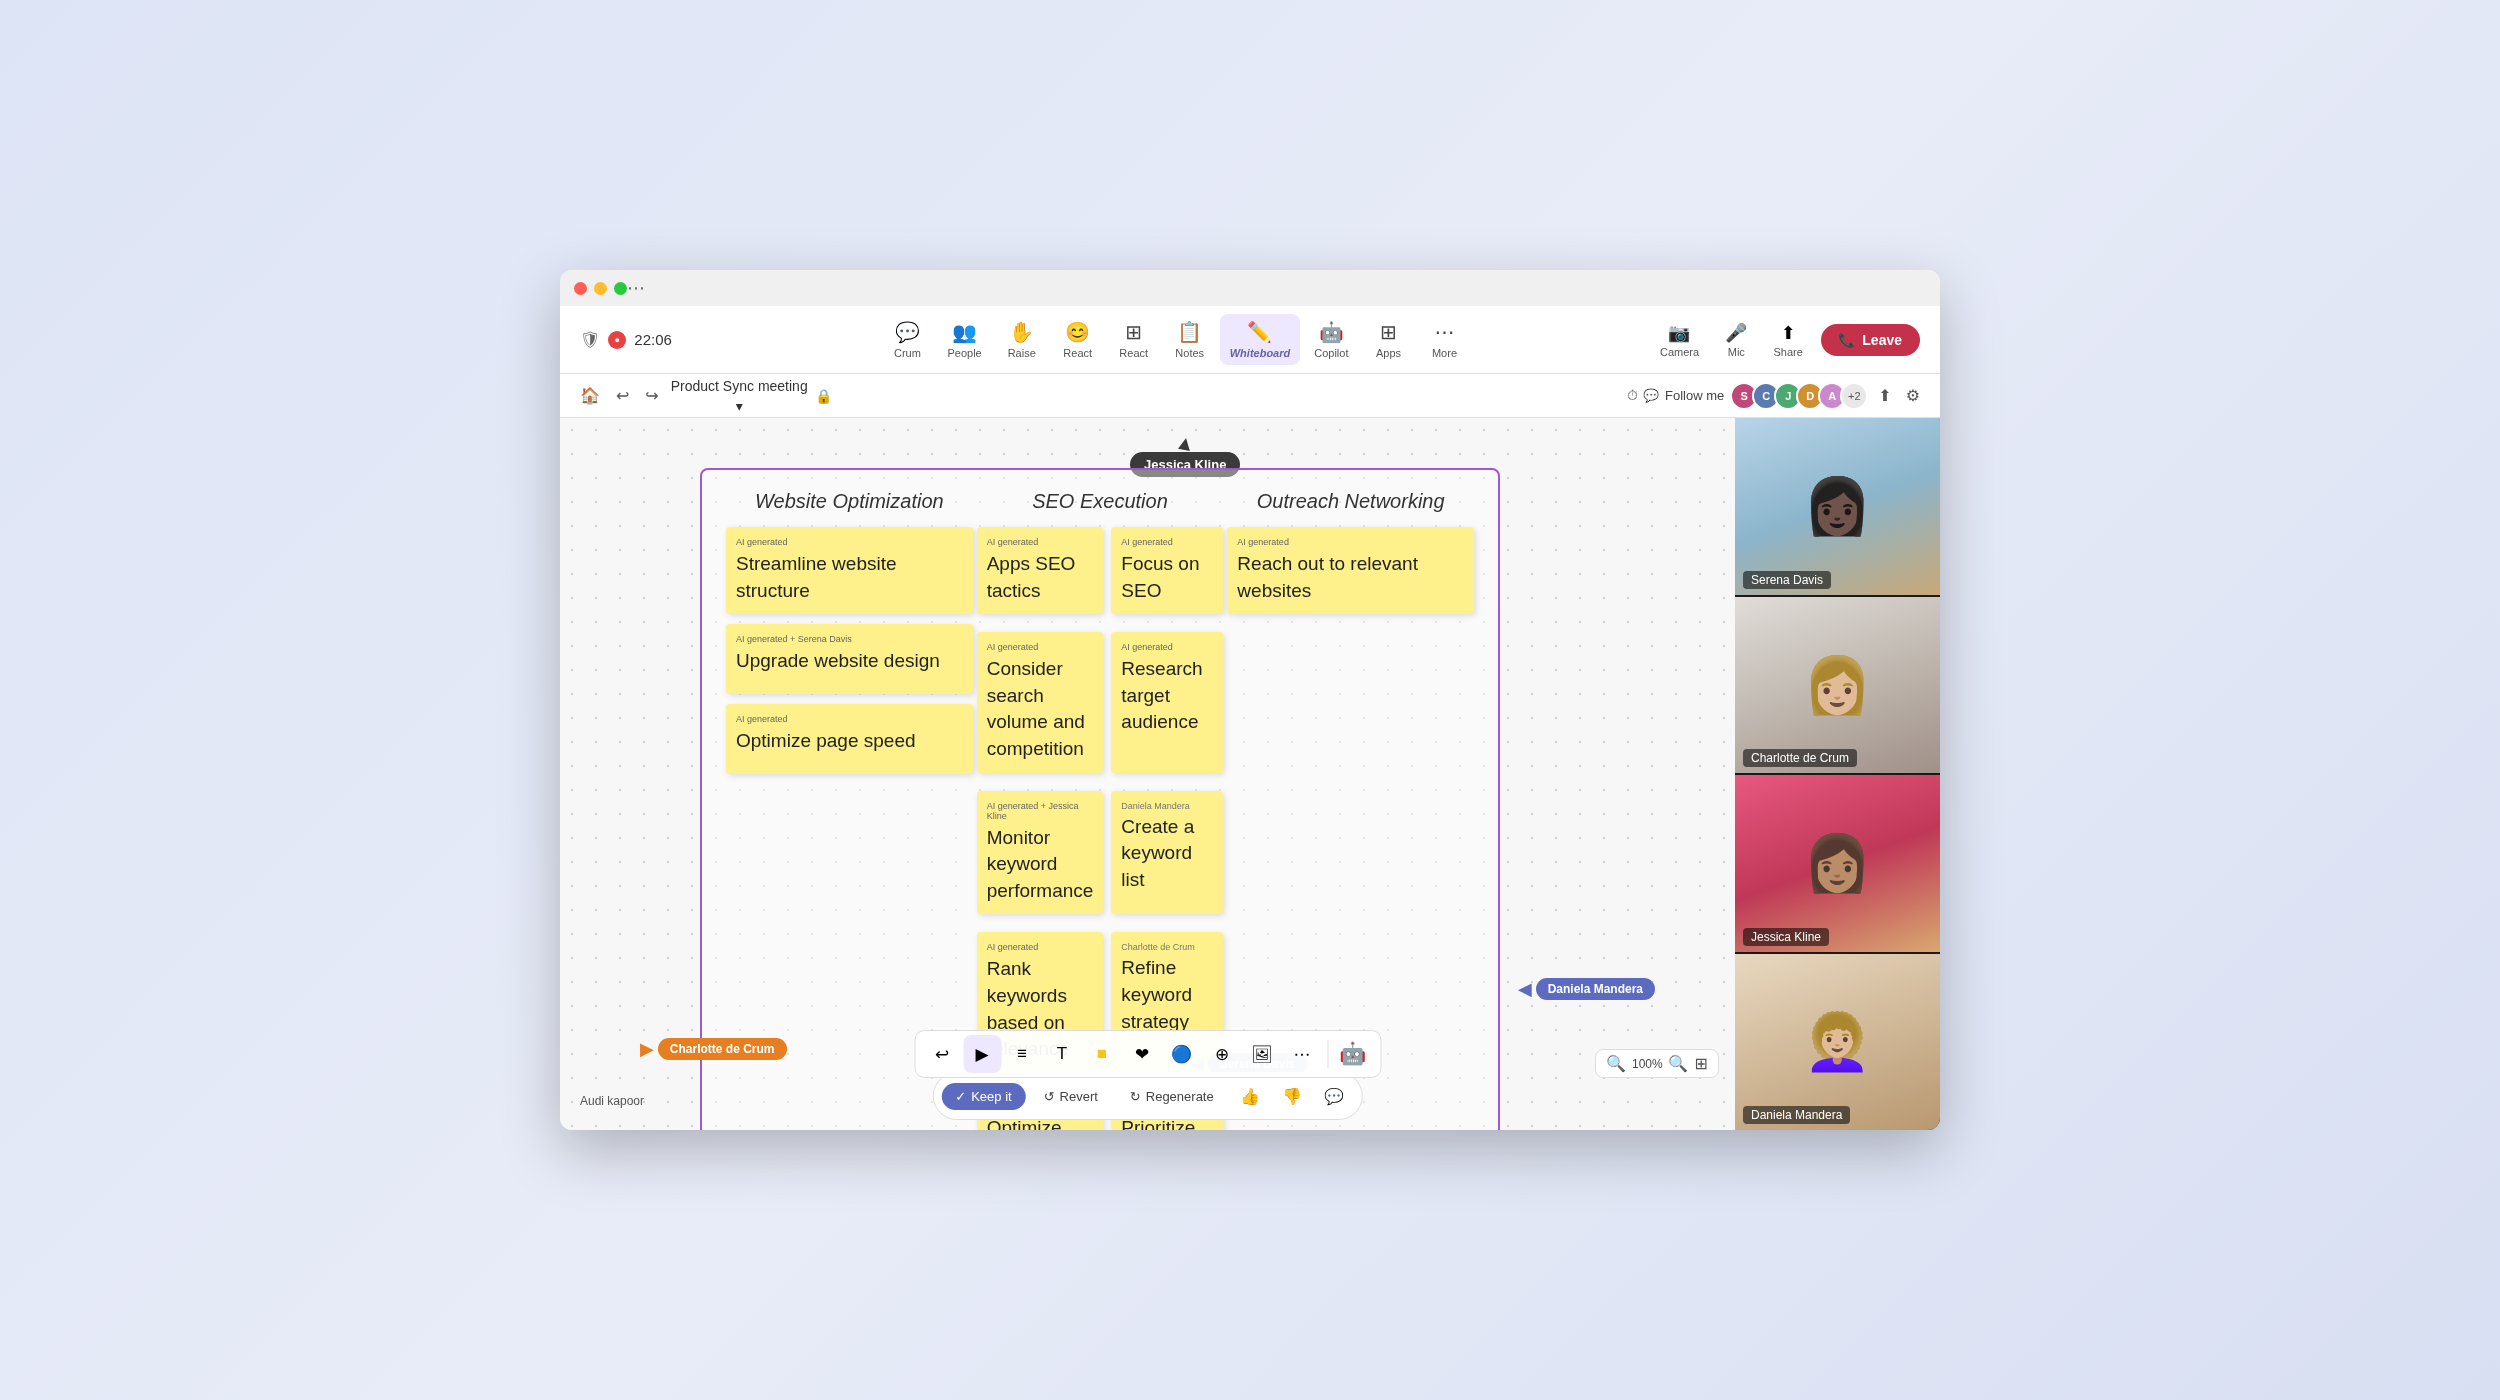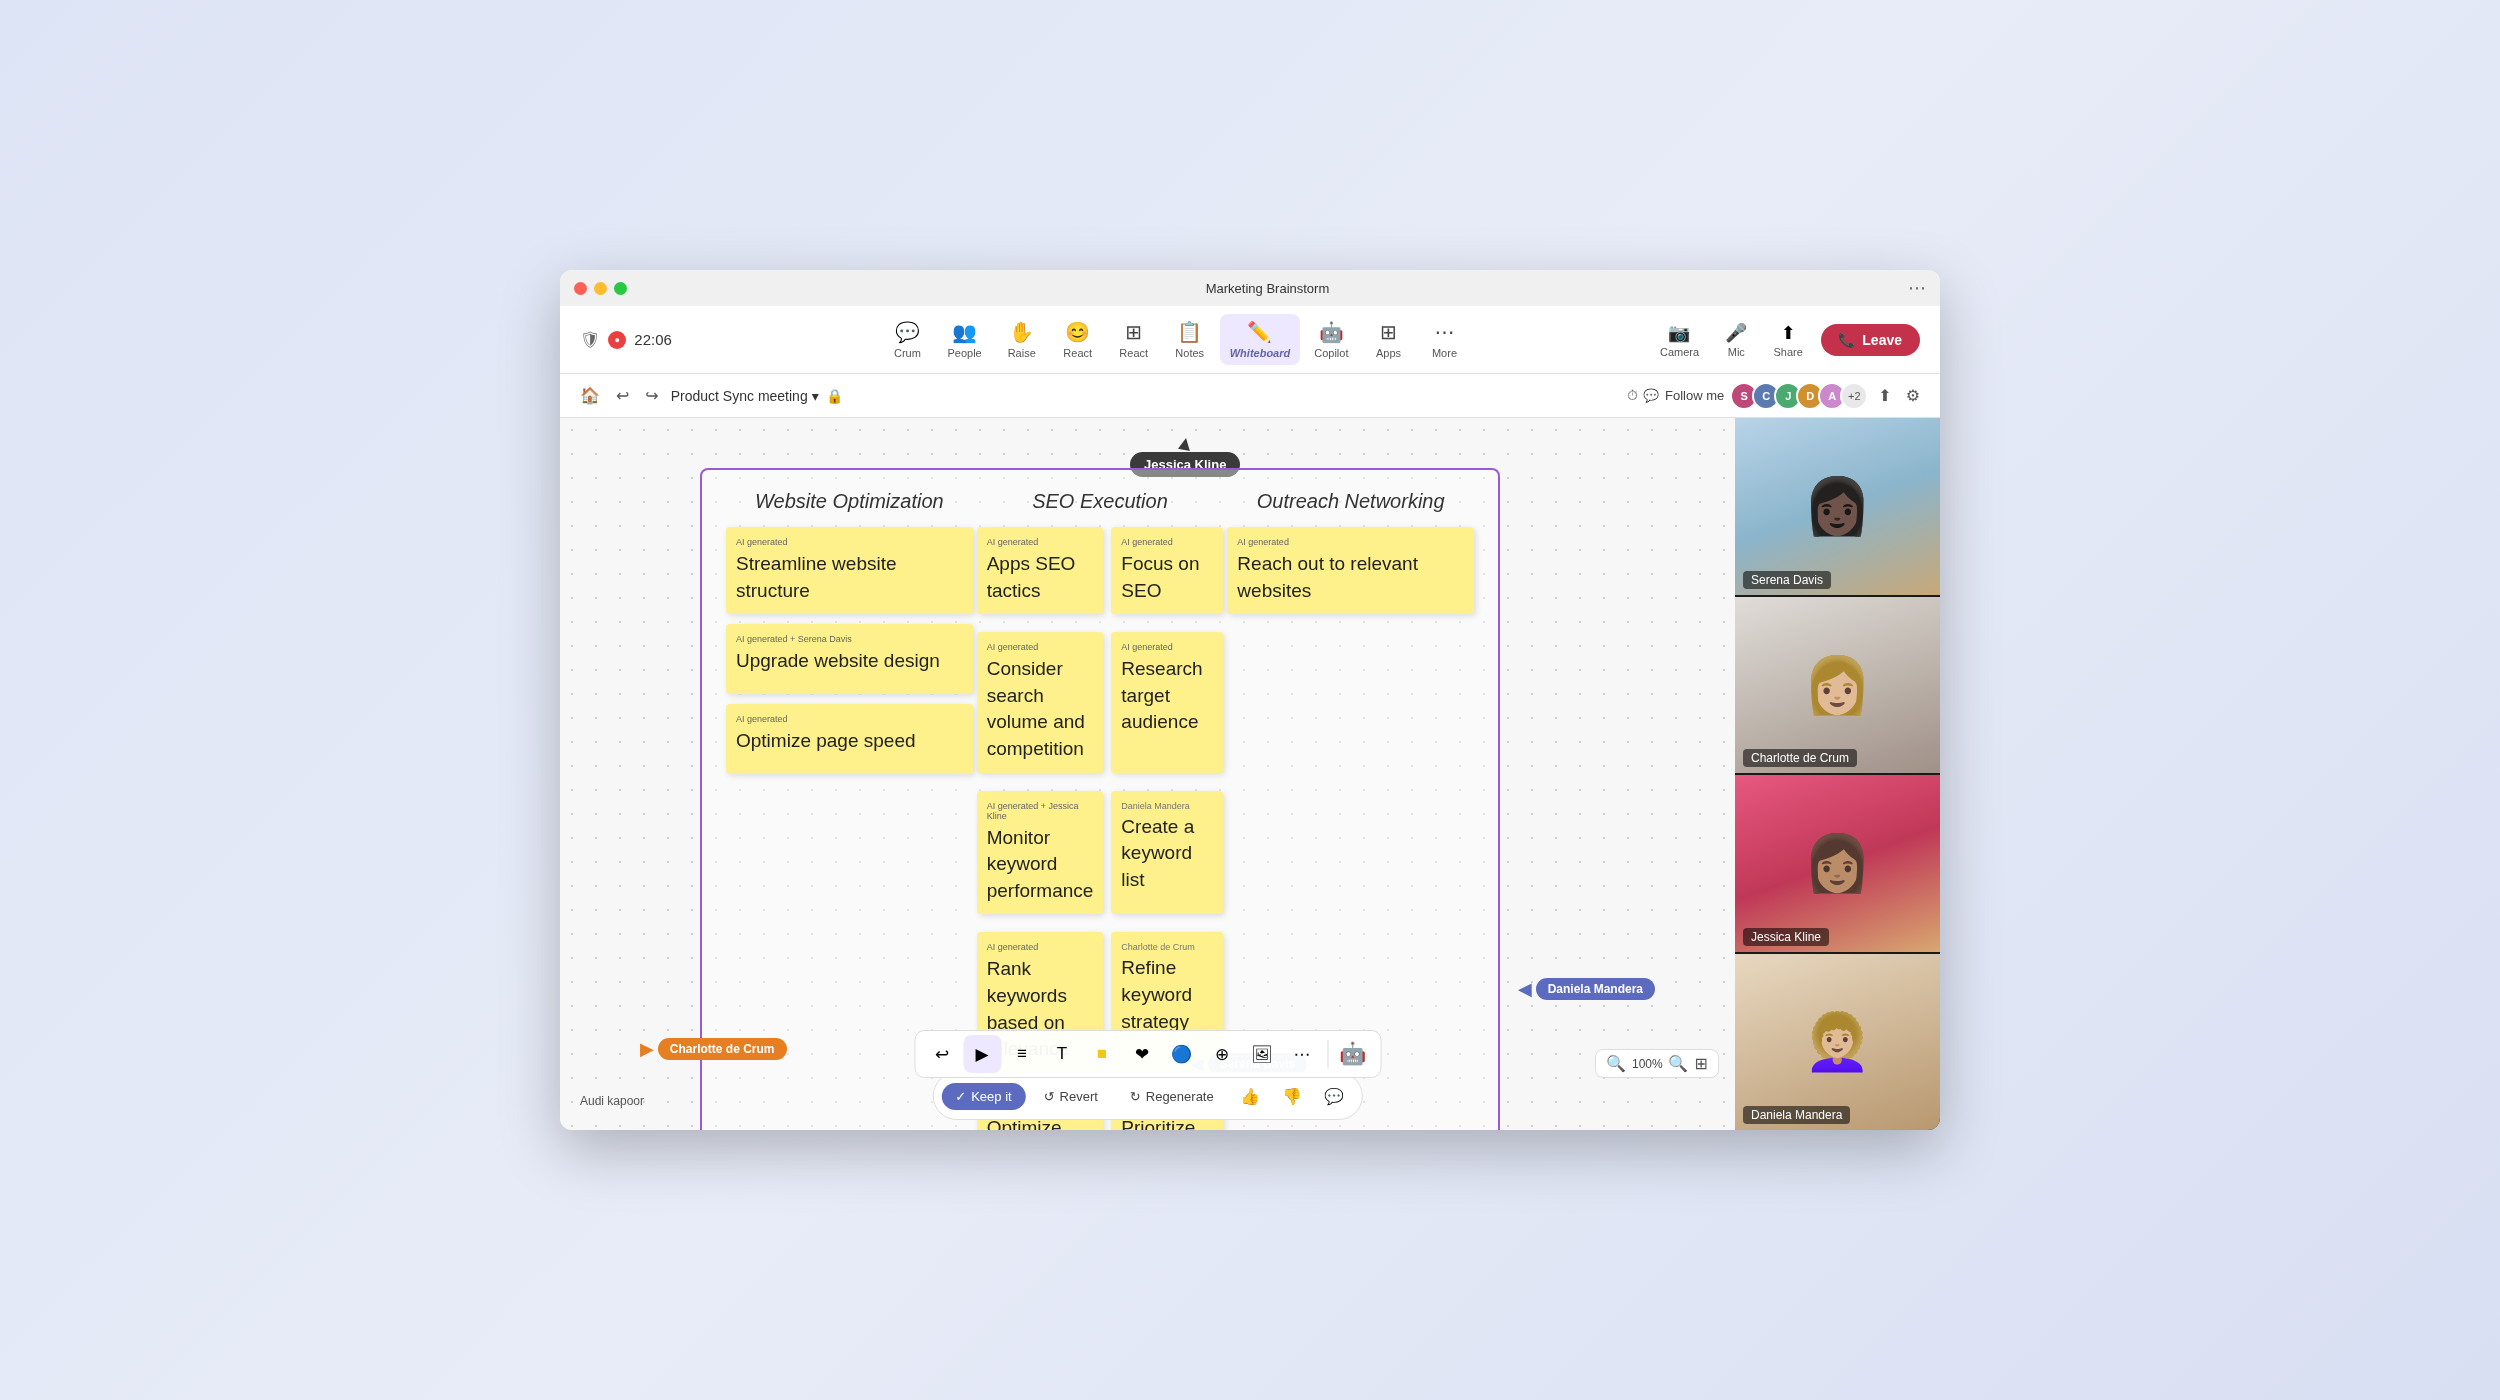--- a/index.html
+++ b/index.html
@@ -135,21 +135,21 @@
       border-bottom: 1px solid #e0e0e0;
       display: flex;
       align-items: center;
       padding: 0 16px;
       gap: 8px;
       flex-shrink: 0;
     }
     .nav-btn { background: none; border: none; font-size: 16px; color: #555; cursor: pointer; padding: 4px; }
     .meeting-name {
       font-size: 14px; color: #333; font-weight: 500;
-      display: flex; align-items: center; gap: 4px; cursor: pointer;
+      display: flex; align-items: center; gap: 4px; cursor: pointer; flex-direction: column;
     }
     .follow-me-btn {
       display: flex; align-items: center; gap: 5px;
       background: none; border: none; font-size: 13px; color: #444; cursor: pointer;
       margin-left: auto;
     }
     .avatars-row { display: flex; align-items: center; gap: -4px; }
     .av-circle {
       width: 28px; height: 28px; border-radius: 50%;
       border: 2px solid #fff;
@@ -362,21 +362,20 @@
 <body>
 
 <div class="app-window">
 
   <div class="title-bar">
     <div class="window-controls">
       <button class="wc-btn wc-close"></button>
       <button class="wc-btn wc-min"></button>
       <button class="wc-btn wc-max"></button>
     </div>
-    <span class="title-text">Marketing Brainstorm</span>
     <span class="title-menu">⋯</span>
   </div>
 
   <div class="top-toolbar">
     <div class="left-status">
       <span class="shield-icon">🛡</span>
       <div class="recording-dot">●</div>
       <span class="timer">22:06</span>
     </div>
 

